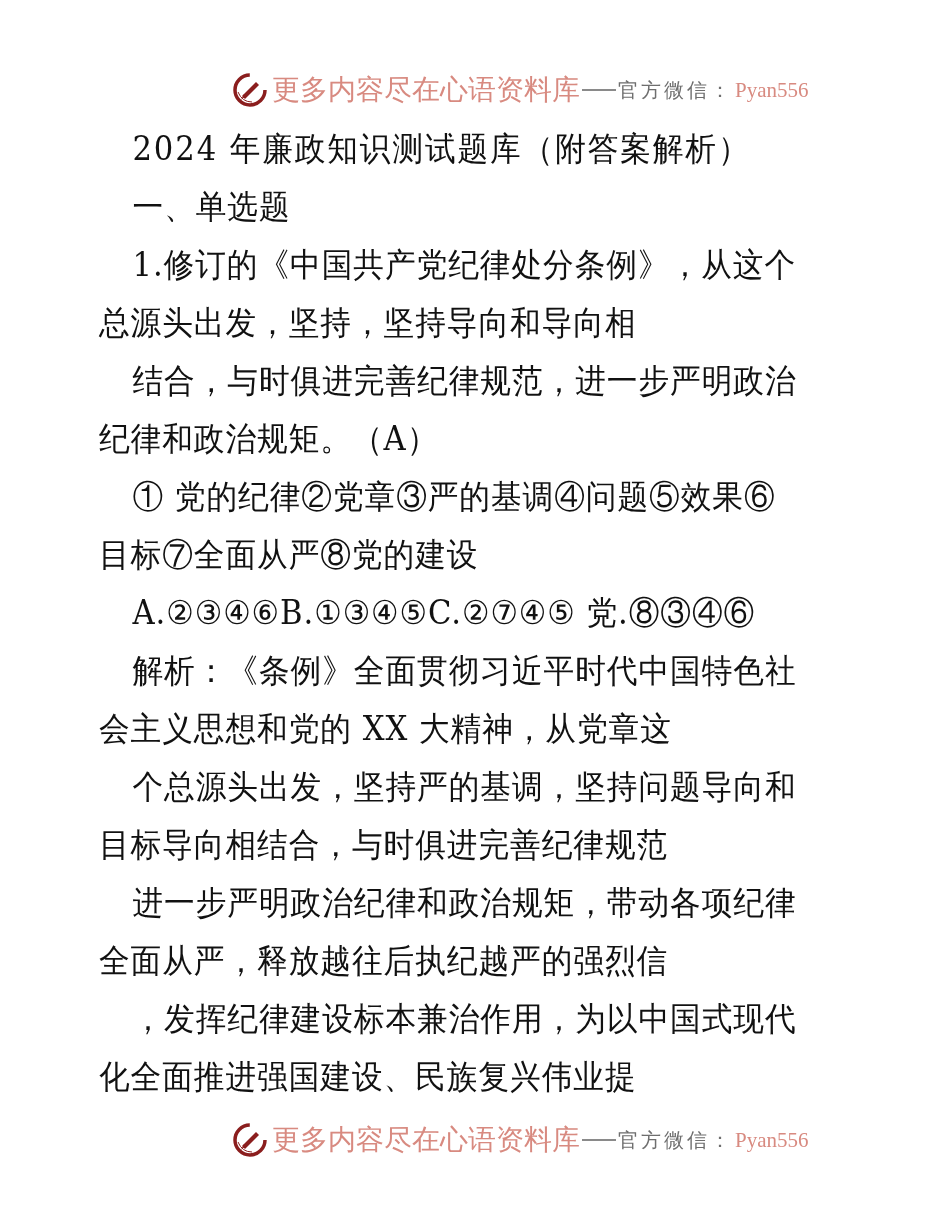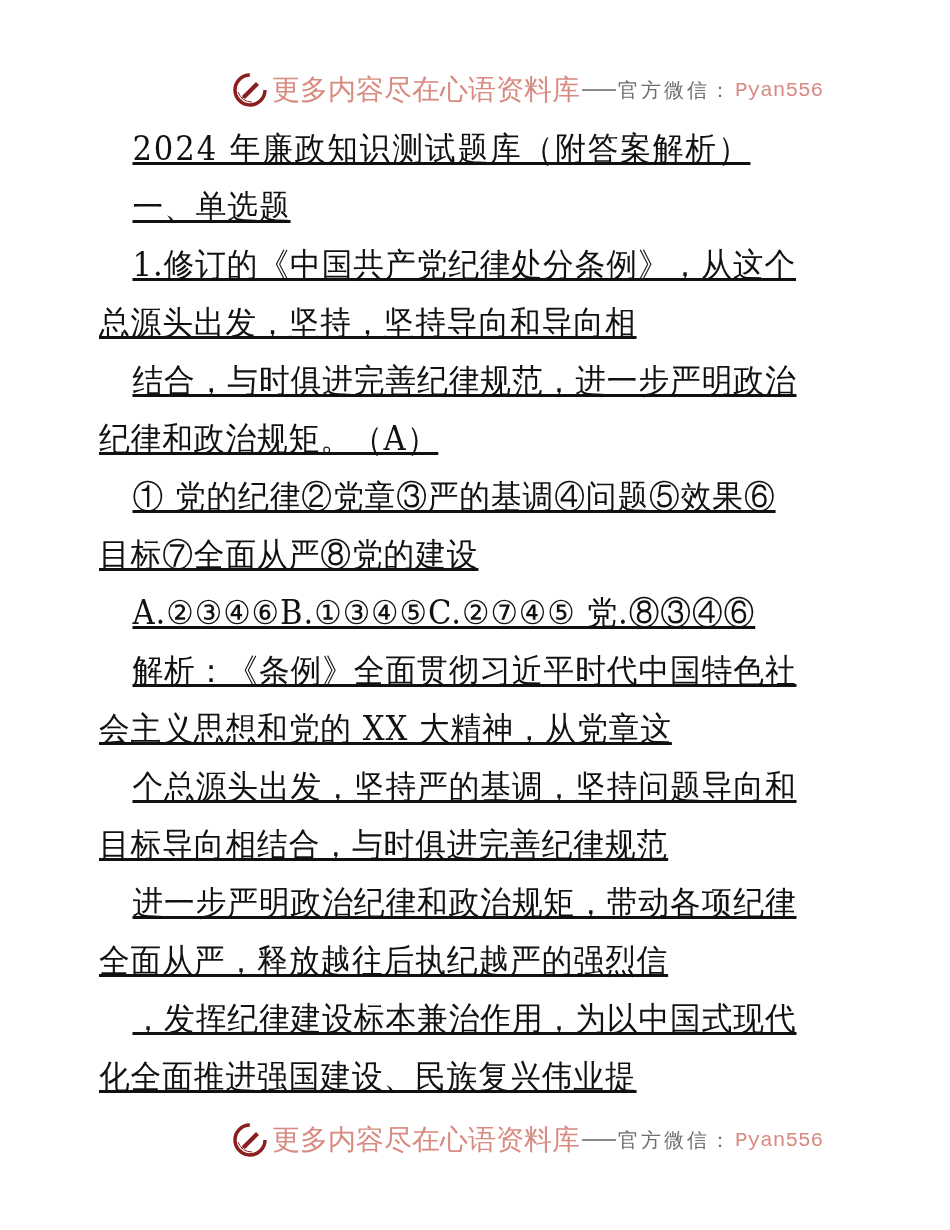--- a/index.html
+++ b/index.html
@@ -46,31 +46,30 @@
       vertical-align: middle;
     }
     .wm-label {
       font-family: Liberation Serif, serif;
       font-size: 20px;
       color: #6e6e6e;
       letter-spacing: 3px;
       text-align: center;
     }
     .wm-id {
-      font-family: Liberation Mono, monospace;
+      font-family: Liberation Serif, serif;
       font-size: 21px;
       color: #d88a80;
       margin-left: 2px;
     }
     .content {
       position: absolute;
       left: 99px;
       top: 120px;
       width: 760px;
-      text-decoration: underline;
     }
     .line {
       font-family: "DejaVu Serif", serif;
       font-size: 33px;
       line-height: 58px;
       height: 58px;
       white-space: nowrap;
       letter-spacing: 1px;
       transform: scaleX(0.93);
       transform-origin: left center;

